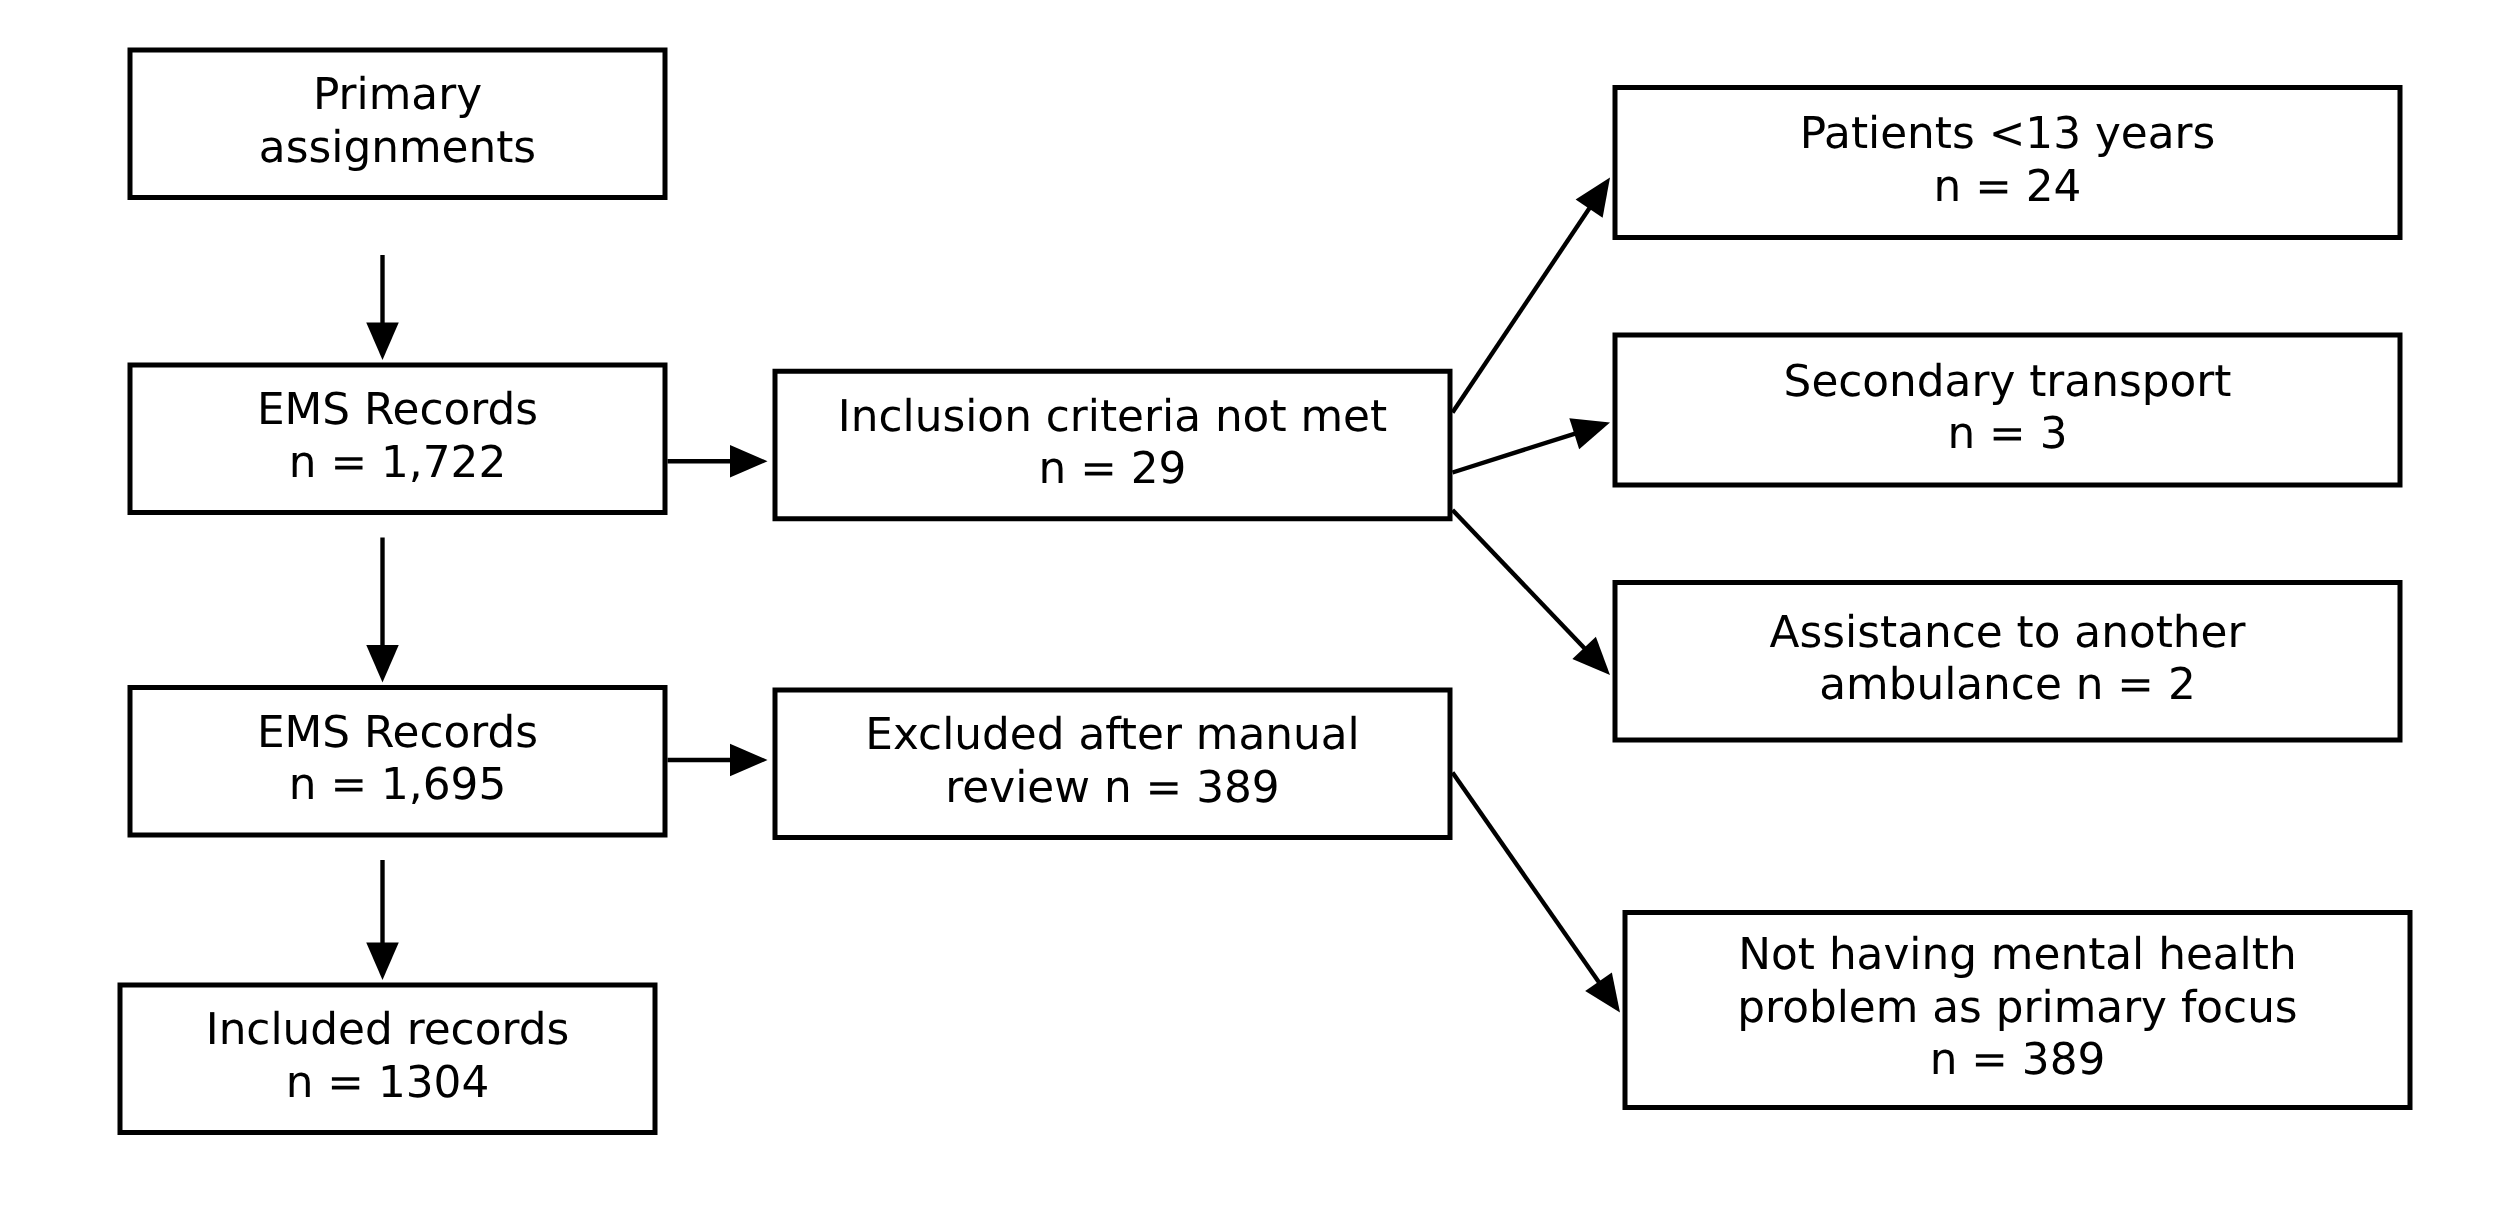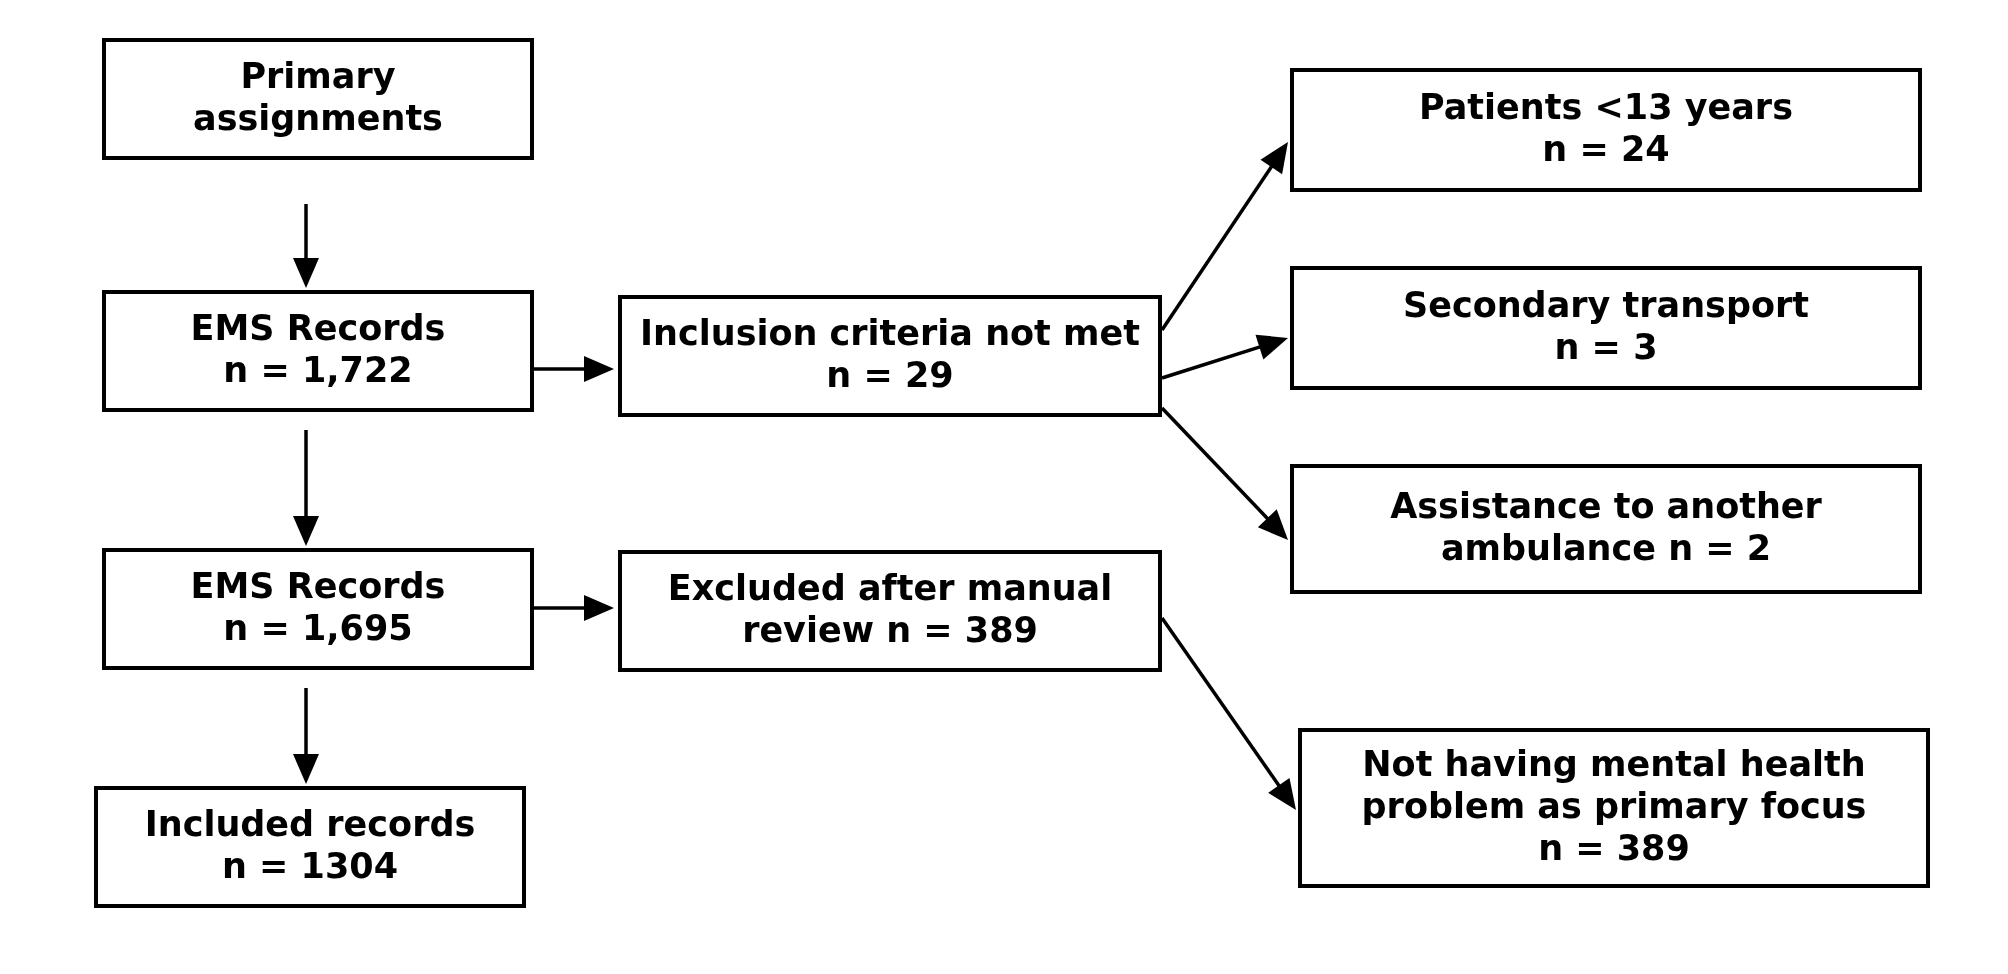--- a/index.html
+++ b/index.html
@@ -11,21 +11,20 @@
     width: 2008px;
     height: 974px;
     overflow: hidden;
     font-family: "DejaVu Sans", sans-serif;
   }
   #flowchart-root {
     position: relative;
     width: 2008px;
     height: 836px;
     background: #ffffff;
-    font-weight: bold;
   }
   svg.chart-canvas {
     position: absolute;
     left: 0;
     top: 0;
     width: 2008px;
     height: 974px;
     display: block;
   }
   .node-box {

